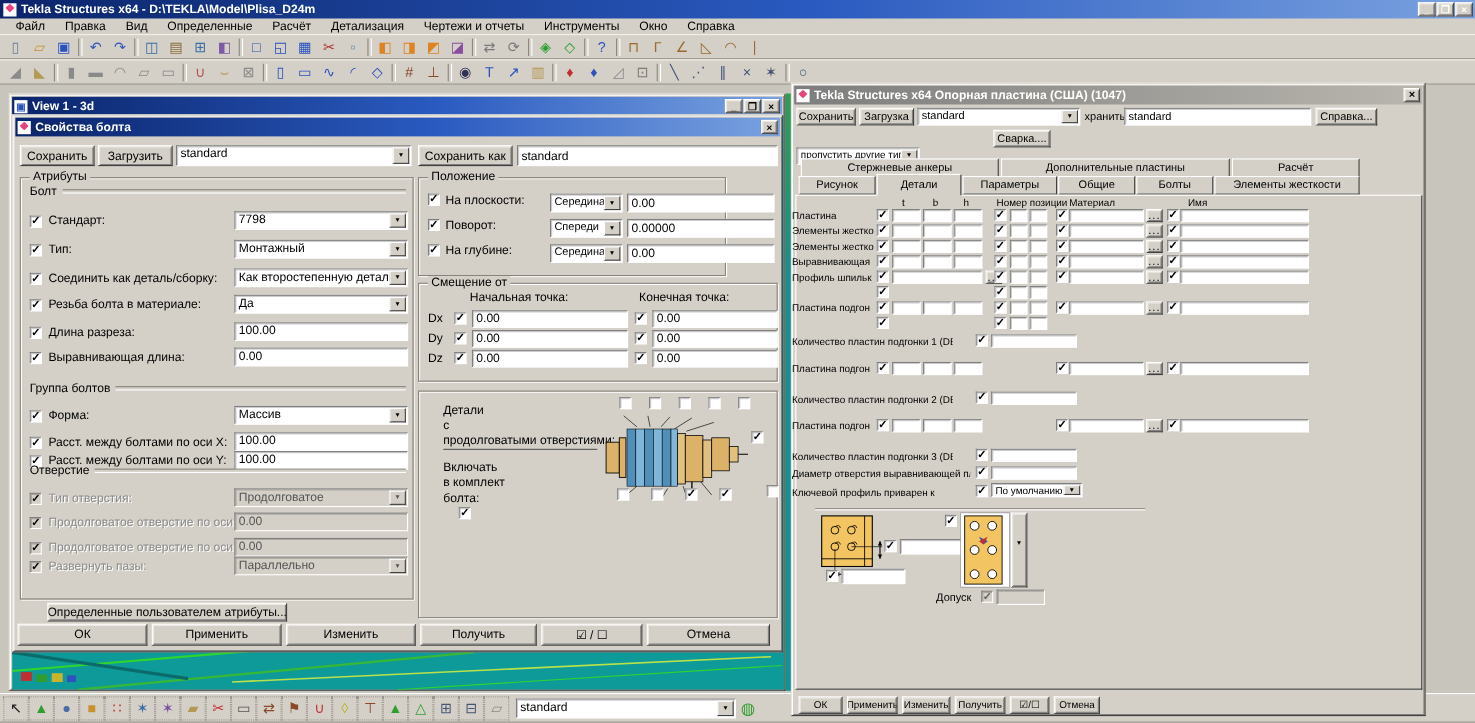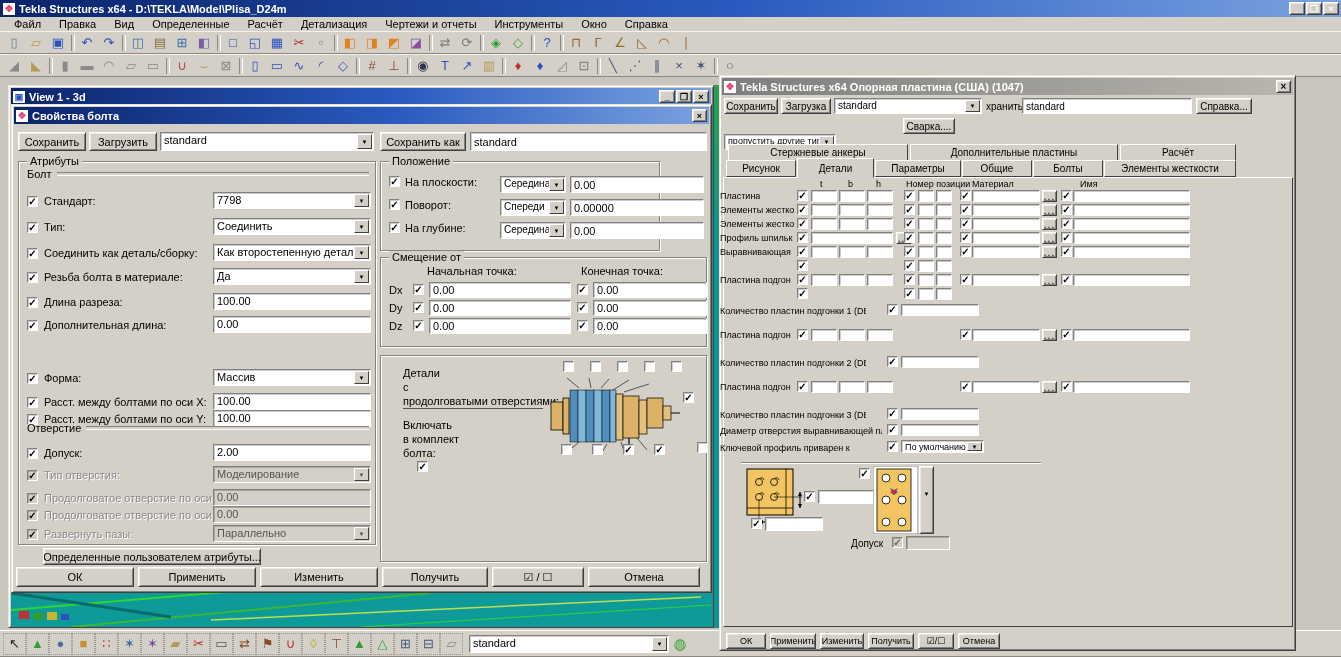--- a/index.html
+++ b/index.html
@@ -390,21 +390,21 @@
 
           <div class="arow" data-arrow="true" data-disabled="false">
             <span class="cb" data-on="true"></span>
             <span class="lbl">Стандарт:</span>
             <span class="ctl combo"><span class="cval">7798</span><span class="arr"></span></span>
           </div>
 
           <div class="arow" data-arrow="true" data-disabled="false">
             <span class="cb" data-on="true"></span>
             <span class="lbl">Тип:</span>
-            <span class="ctl combo"><span class="cval">Соединить</span><span class="arr"></span></span>
+            <span class="ctl combo"><span class="cval">Монтажный</span><span class="arr"></span></span>
           </div>
 
           <div class="arow" data-arrow="true" data-disabled="false">
             <span class="cb" data-on="true"></span>
             <span class="lbl">Соединить как деталь/сборку:</span>
             <span class="ctl combo"><span class="cval">Как второстепенную деталь</span><span class="arr"></span></span>
           </div>
 
           <div class="arow" data-arrow="true" data-disabled="false">
             <span class="cb" data-on="true"></span>
@@ -413,23 +413,26 @@
           </div>
 
           <div class="arow" data-arrow="false" data-disabled="false">
             <span class="cb" data-on="true"></span>
             <span class="lbl">Длина разреза:</span>
             <span class="ctl combo"><span class="cval">100.00</span></span>
           </div>
 
           <div class="arow" data-arrow="false" data-disabled="false">
             <span class="cb" data-on="true"></span>
-            <span class="lbl">Дополнительная длина:</span>
+            <span class="lbl">Выравнивающая длина:</span>
             <span class="ctl combo"><span class="cval">0.00</span></span>
           </div>
+        </div>
+      <div class="subhead" style="left:8px;top:185px;width:342px">
+          <span>Группа болтов</span>
         </div>
       <div id="group-rows" class="abs" style="left:0;top:-6px;right:0;bottom:0">
 
           <div class="arow" data-arrow="true" data-disabled="false">
             <span class="cb" data-on="true"></span>
             <span class="lbl">Форма:</span>
             <span class="ctl combo"><span class="cval">Массив</span><span class="arr"></span></span>
           </div>
 
           <div class="arow" data-arrow="false" data-disabled="false">
@@ -442,30 +445,25 @@
             <span class="cb" data-on="true"></span>
             <span class="lbl">Расст. между болтами по оси Y:</span>
             <span class="ctl combo"><span class="cval">100.00</span></span>
           </div>
         </div>
       <div class="subhead" style="left:8px;top:260px;width:342px">
           <span>Отверстие</span>
         </div>
       <div id="hole-rows" class="abs" style="left:0;top:-6px;right:0;bottom:0">
 
-          <div class="arow" data-arrow="false" data-disabled="false">
-            <span class="cb" data-on="true"></span>
-            <span class="lbl">Допуск:</span>
-            <span class="ctl combo"><span class="cval">2.00</span></span>
-          </div>
 
           <div class="arow" data-arrow="true" data-disabled="true">
             <span class="cb" data-on="true"></span>
             <span class="lbl">Тип отверстия:</span>
-            <span class="ctl combo"><span class="cval">Моделирование</span><span class="arr"></span></span>
+            <span class="ctl combo"><span class="cval">Продолговатое</span><span class="arr"></span></span>
           </div>
 
           <div class="arow" data-arrow="false" data-disabled="true">
             <span class="cb" data-on="true"></span>
             <span class="lbl">Продолговатое отверстие по оси X:</span>
             <span class="ctl combo"><span class="cval">0.00</span></span>
           </div>
 
           <div class="arow" data-arrow="false" data-disabled="true">
             <span class="cb" data-on="true"></span>
@@ -778,53 +776,53 @@
             <span class="cb cbs" style="left:240px;top:0" data-on="true"></span>
             <input class="pfield" style="left: 252px; width: 68px;">
             <span class="dots btn" style="left:322px;top:0"></span>
           </span>
           <span class="c-nm">
             <span class="cb cbs" style="left:341px;top:0" data-on="true"></span>
             <input class="pfield" style="left: 353px; width: 117px;">
           </span>
         </div>
 
-        <div class="drow" data-kind="wide" data-pos="true" data-mat="true" data-nm="true">
-          <span class="dlbl">Профиль шпильк</span>
-          <span class="cb cbs" style="left:77px;top:0" data-on="true"></span>
-          
-          <span class="c-wide">
-            <input class="pfield" style="left: 91px; width: 82px;">
-            <span class="dots btn" style="left:176px;top:0"></span>
-          </span>
-          <span class="c-pos">
-            <span class="cb cbs" style="left:184px;top:0" data-on="true"></span>
-            <input class="pfield" style="left: 198px; width: 16px;">
-            <input class="pfield" style="left: 216px; width: 16px;">
-          </span>
-          <span class="c-mat">
-            <span class="cb cbs" style="left:240px;top:0" data-on="true"></span>
-            <input class="pfield" style="left: 252px; width: 68px;">
-            <span class="dots btn" style="left:322px;top:0"></span>
-          </span>
-          <span class="c-nm">
-            <span class="cb cbs" style="left:341px;top:0" data-on="true"></span>
-            <input class="pfield" style="left: 353px; width: 117px;">
-          </span>
-        </div>
-
         <div class="drow" data-kind="t3" data-pos="true" data-mat="true" data-nm="true">
           <span class="dlbl">Выравнивающая</span>
           <span class="cb cbs" style="left:77px;top:0" data-on="true"></span>
           <span class="c-t3">
             <input class="pfield" style="left: 91px;">
             <input class="pfield" style="left: 119px;">
             <input class="pfield" style="left: 147px;">
           </span>
           
+          <span class="c-pos">
+            <span class="cb cbs" style="left:184px;top:0" data-on="true"></span>
+            <input class="pfield" style="left: 198px; width: 16px;">
+            <input class="pfield" style="left: 216px; width: 16px;">
+          </span>
+          <span class="c-mat">
+            <span class="cb cbs" style="left:240px;top:0" data-on="true"></span>
+            <input class="pfield" style="left: 252px; width: 68px;">
+            <span class="dots btn" style="left:322px;top:0"></span>
+          </span>
+          <span class="c-nm">
+            <span class="cb cbs" style="left:341px;top:0" data-on="true"></span>
+            <input class="pfield" style="left: 353px; width: 117px;">
+          </span>
+        </div>
+
+        <div class="drow" data-kind="wide" data-pos="true" data-mat="true" data-nm="true">
+          <span class="dlbl">Профиль шпильк</span>
+          <span class="cb cbs" style="left:77px;top:0" data-on="true"></span>
+          
+          <span class="c-wide">
+            <input class="pfield" style="left: 91px; width: 82px;">
+            <span class="dots btn" style="left:176px;top:0"></span>
+          </span>
           <span class="c-pos">
             <span class="cb cbs" style="left:184px;top:0" data-on="true"></span>
             <input class="pfield" style="left: 198px; width: 16px;">
             <input class="pfield" style="left: 216px; width: 16px;">
           </span>
           <span class="c-mat">
             <span class="cb cbs" style="left:240px;top:0" data-on="true"></span>
             <input class="pfield" style="left: 252px; width: 68px;">
             <span class="dots btn" style="left:322px;top:0"></span>
           </span>

